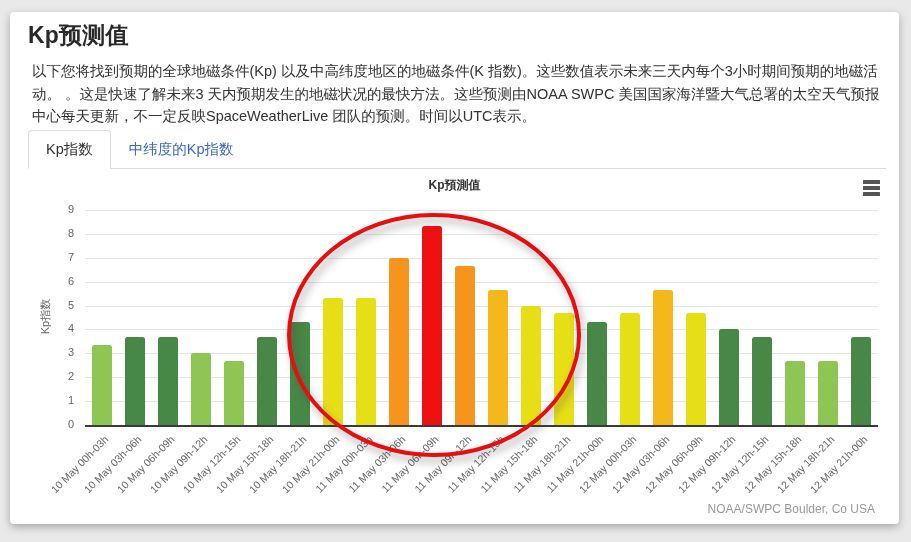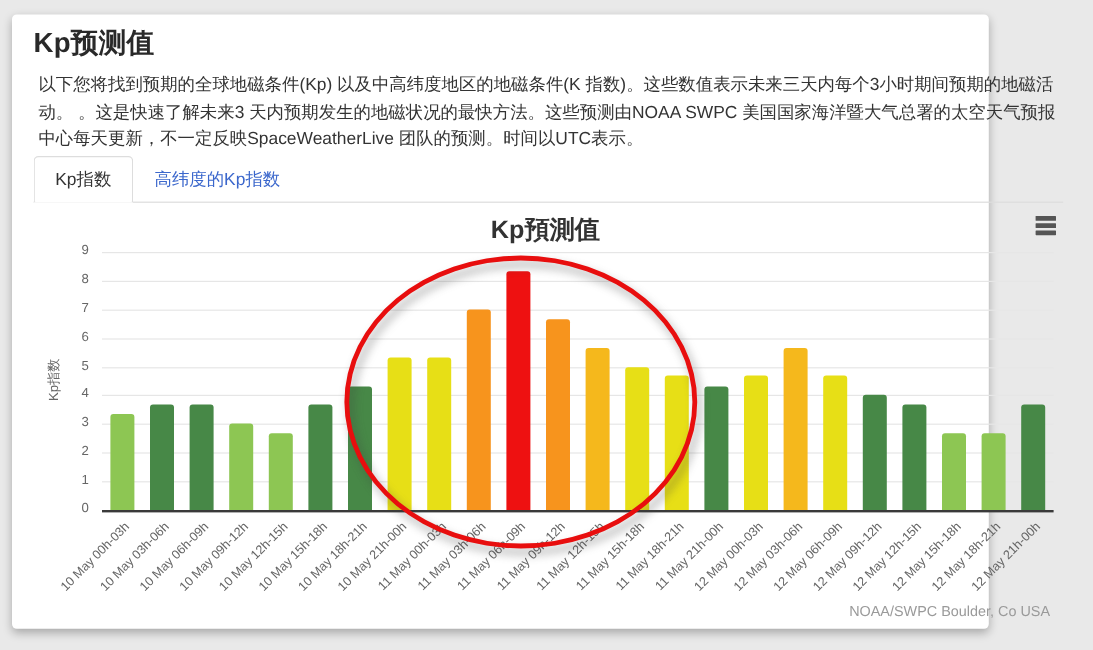--- a/index.html
+++ b/index.html
@@ -2,21 +2,21 @@
 <html><head>
 <meta charset="utf-8">
 <style>
   html,body{margin:0;padding:0;}
   body{
     width:911px;height:542px;position:relative;overflow:hidden;
     background:#e9e9e9;
     font-family:"Liberation Sans","DejaVu Sans",sans-serif;
   }
   .card{
-    position:absolute;left:10px;top:12px;width:814px;height:512px;
+    position:absolute;left:10px;top:12px;width:889px;height:512px;
     background:#ffffff;border-radius:4px;
     box-shadow:0 3px 8px rgba(0,0,0,0.28);
   }
   .page-title{
     position:absolute;left:18px;top:8px;margin:0;
     font-size:23px;font-weight:700;color:#292929;letter-spacing:0.2px;
   }
   .desc{
     position:absolute;left:18px;top:44px;width:858px;margin:4px;
     font-size:14.5px;line-height:22.5px;color:#333;
@@ -29,21 +29,21 @@
     font-size:14.5px;padding:9px 17px;margin-bottom:-1px;cursor:pointer;
     color:#3B67CC;border:1px solid transparent;white-space:nowrap;
   }
   .tab.active{
     color:#333;background:#fff;border:1px solid #ddd;border-bottom:1px solid #fff;
     border-radius:4px 4px 0 0;
   }
   .chart{position:absolute;left:0;top:160px;width:889px;height:352px;}
   .chart-title{
     position:absolute;left:0;top:5px;width:100%;text-align:center;
-    font-size:21px;font-weight:700;color:#333;
+    font-size:12px;font-weight:700;color:#333;
   }
   .burger{position:absolute;right:16px;top:8px;width:20px;height:18px;cursor:pointer;}
   .burger span{display:block;width:17px;height:3.5px;background:#555;margin:0 0 2.5px 0;border-radius:0.5px;}
   .gridline{position:absolute;height:1px;background:#e6e6e6;}
   .axisline{position:absolute;height:2px;background:#3a3a3a;z-index:3;}
   .ytick{
     position:absolute;left:0;width:64px;text-align:right;
     font-size:11px;color:#666;
   }
   .yaxis-title{
@@ -70,21 +70,21 @@
 <body>
 
 <div class="card">
 
   <h1 class="page-title">Kp预测值</h1>
 
   <p class="desc">以下您将找到预期的全球地磁条件(Kp) 以及中高纬度地区的地磁条件(K 指数)。这些数值表示未来三天内每个3小时期间预期的地磁活动。 。这是快速了解未来3 天内预期发生的地磁状况的最快方法。这些预测由NOAA SWPC 美国国家海洋暨大气总署的太空天气预报中心每天更新，不一定反映SpaceWeatherLive 团队的预测。时间以UTC表示。</p>
 
   <div class="tabs">
     <div class="tab active">Kp指数</div>
-    <div class="tab">高纬度的Kp指数</div>
+    <div class="tab">中纬度的Kp指数</div>
   </div>
 
   <div class="chart" id="kp-chart">
     <div class="chart-title">Kp預測值</div>
 
     <div class="burger" title="chart menu">
       <span></span>
         <span></span>
         <span></span>
     </div>

